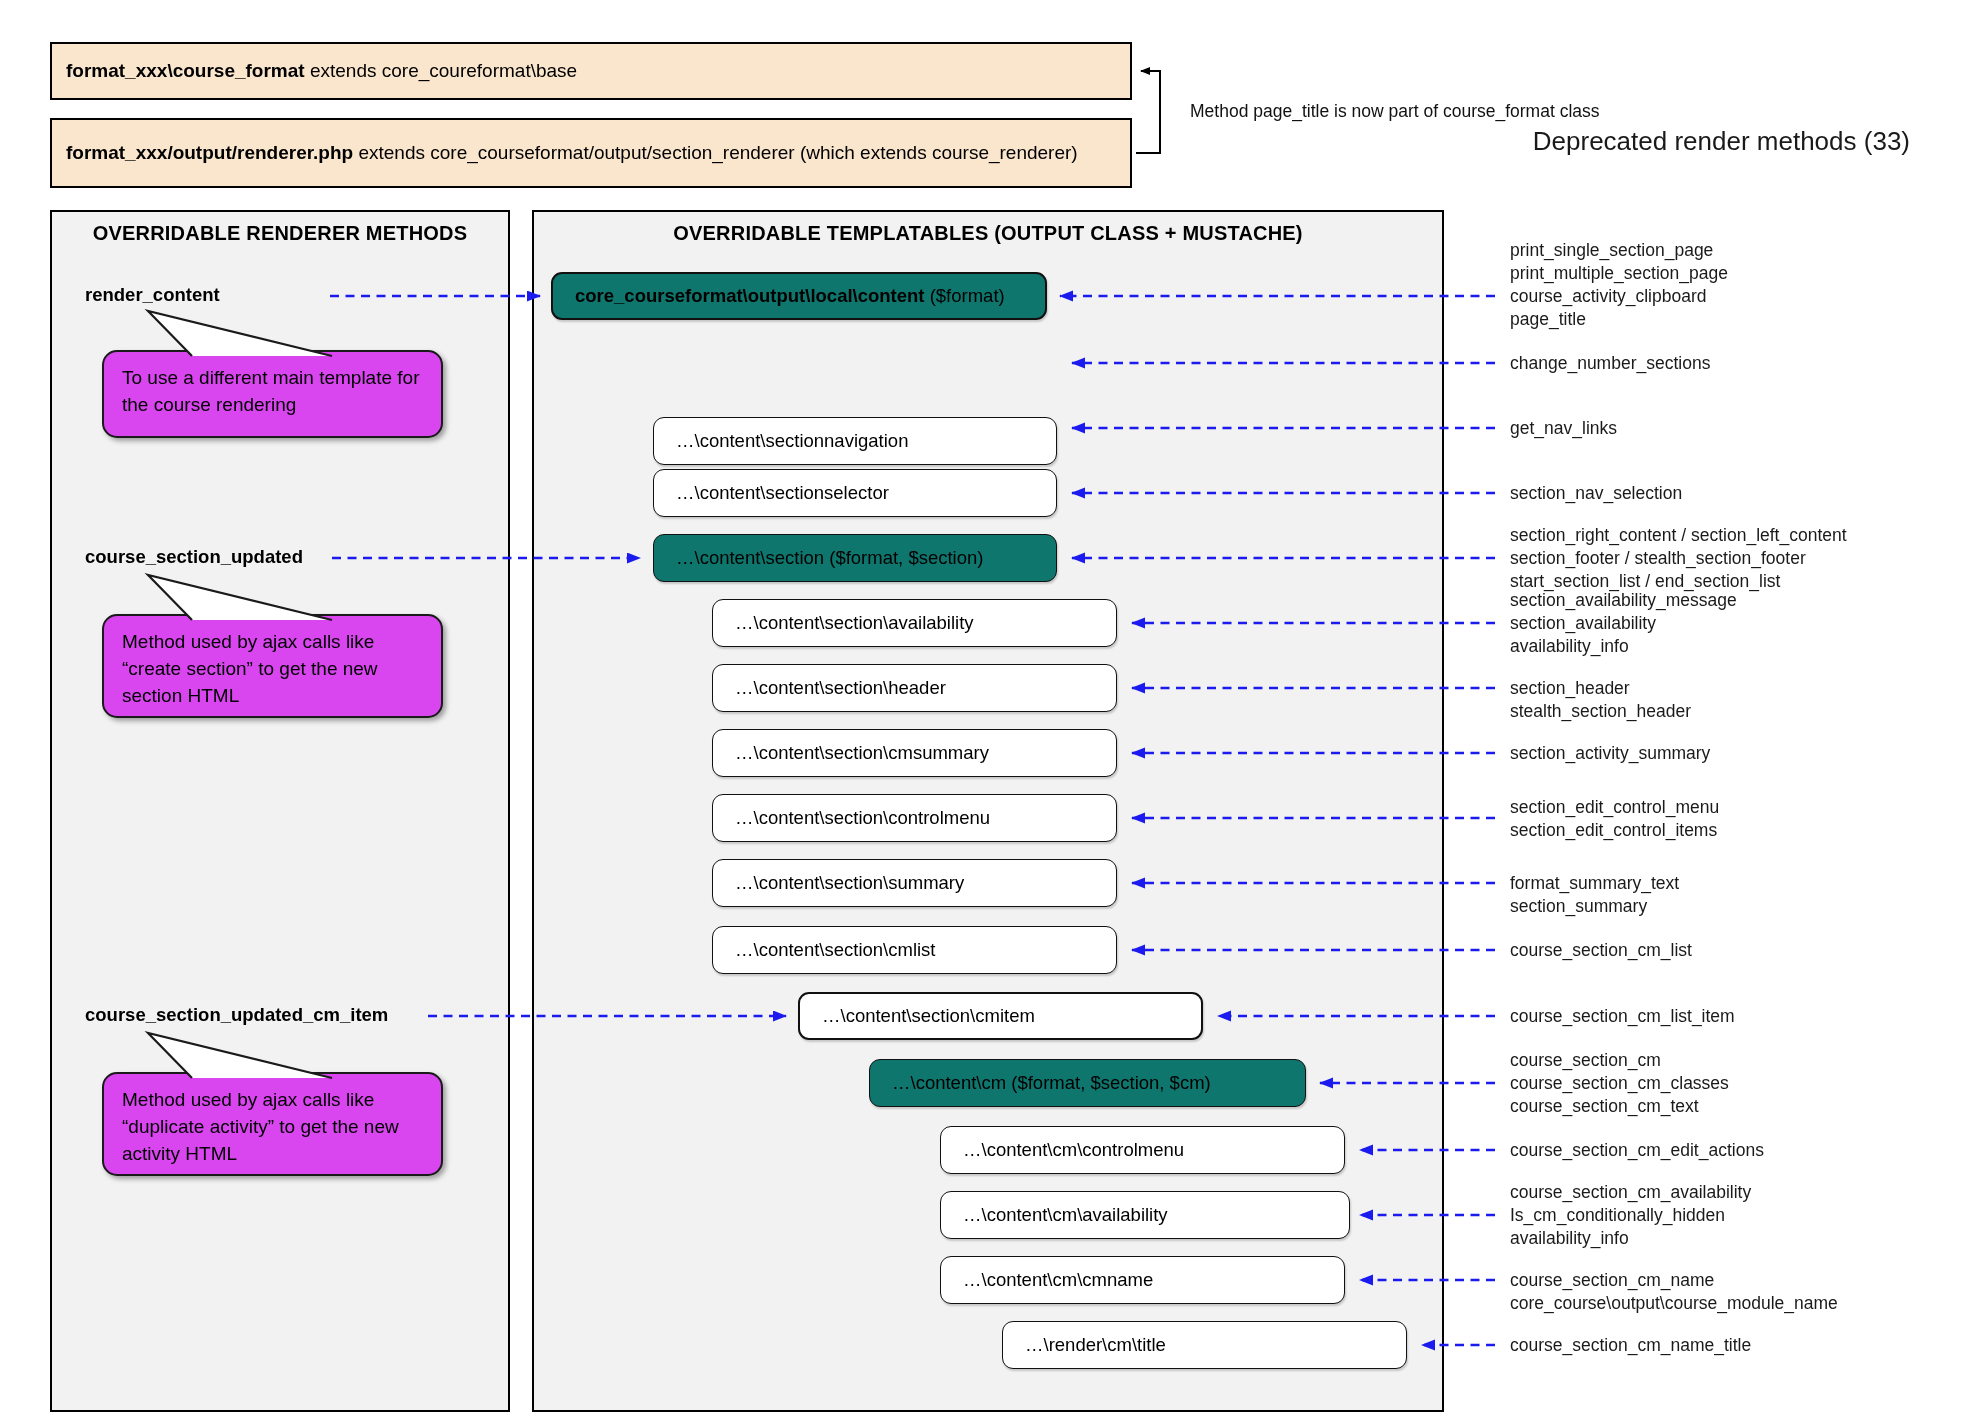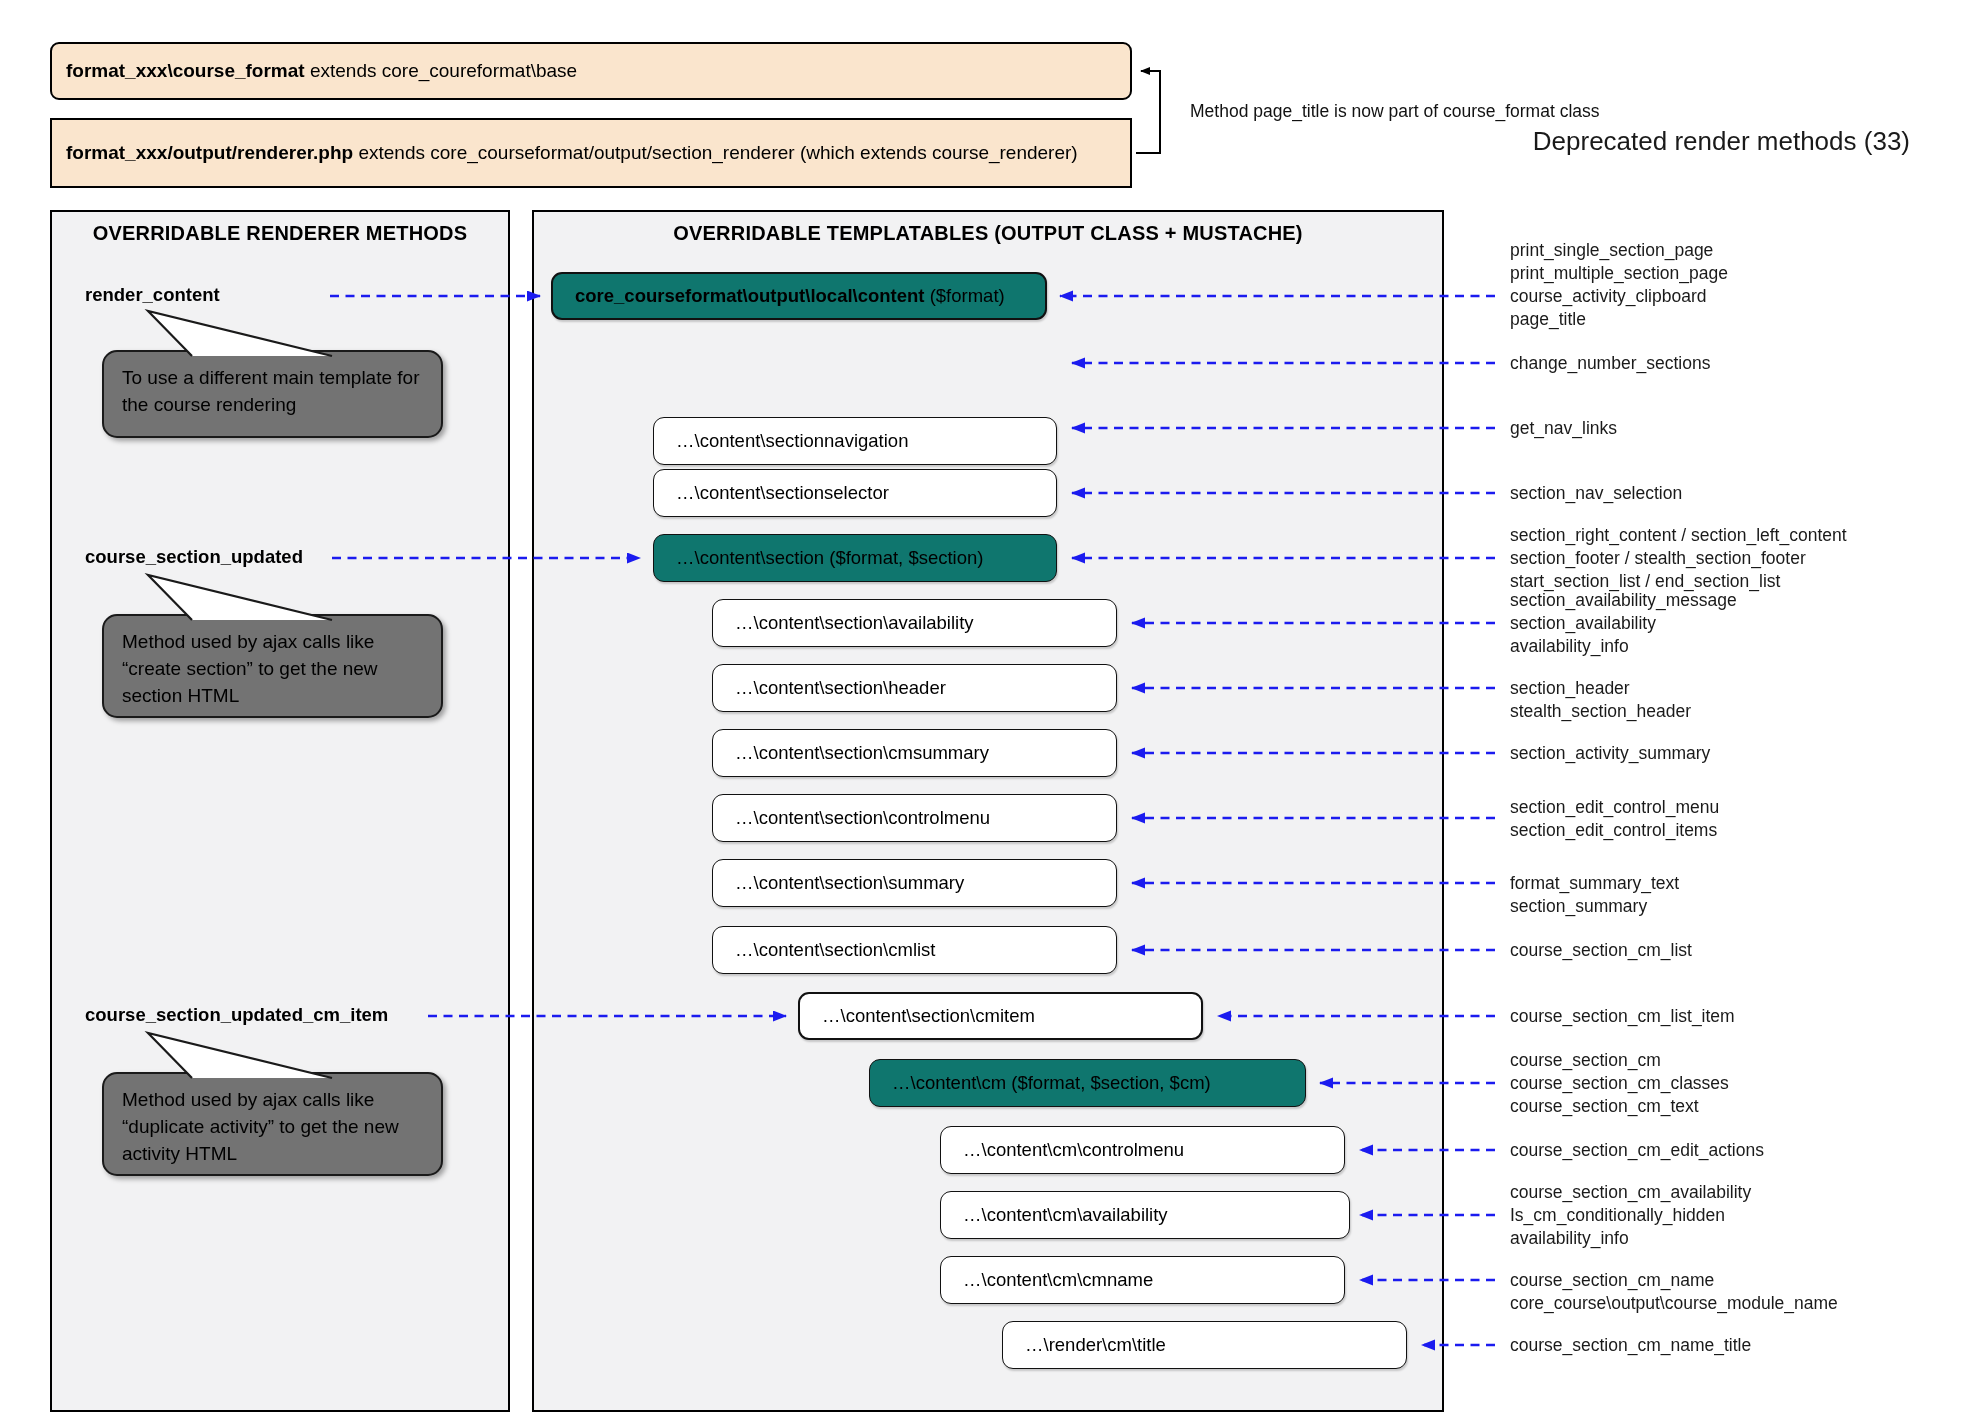--- a/index.html
+++ b/index.html
@@ -25,36 +25,36 @@
         display:flex;align-items:center;padding:0 10px 0 22px;font-size:18.5px;box-sizing:border-box;
         box-shadow:1px 2px 2px rgba(0,0,0,.18);white-space:nowrap;}
   .tbox.orange{background:#0f766e;}
   .tbox.thick{border-width:2.6px;}
   .tbox .b{font-weight:bold;}
 
   
   .mlabel{position:absolute;font-size:18.5px;font-weight:bold;white-space:nowrap;}
 
   
-  .bubble{position:absolute;width:341px;background:#737373;border:2px solid #1a1a1a;border-radius:15px;
+  .bubble{position:absolute;width:341px;background:#d946ef;border:2px solid #1a1a1a;border-radius:15px;
           padding:13px 18px;font-size:19px;line-height:1.42;box-sizing:border-box;
           box-shadow:3px 3px 5px rgba(0,0,0,.35);z-index:2;}
 
   
   .dep-group{position:absolute;left:1510px;width:440px;}
   .dep-line{font-size:17.5px;line-height:23px;color:#1a1a1a;white-space:nowrap;}
 
   svg.overlay{position:absolute;left:0;top:0;z-index:5;pointer-events:none;}
 </style>
 </head>
 <body>
 
 <div class="canvas">
 
-  <div class="topbox" style="top:42px;height:58px;border-radius:9px;">
+  <div class="topbox" style="top:42px;height:58px;">
     <span><span class="b">format_xxx\course_format</span><span> extends core_coureformat\base</span></span>
   </div>
   <div class="topbox" style="top:118px;height:70px;white-space:normal;">
     <span><span class="b">format_xxx/output/renderer.php</span><span> extends core_courseformat/output/section_renderer (which extends course_renderer)</span></span>
   </div>
   <div class="note-text" style="left:1190px;top:101px;">Method page_title is now part of course_format class</div>
 
   <div class="dep-title">Deprecated render methods (33)</div>
 
   <div class="panel" style="left:50px;top:210px;width:460px;height:1202px;"></div>

